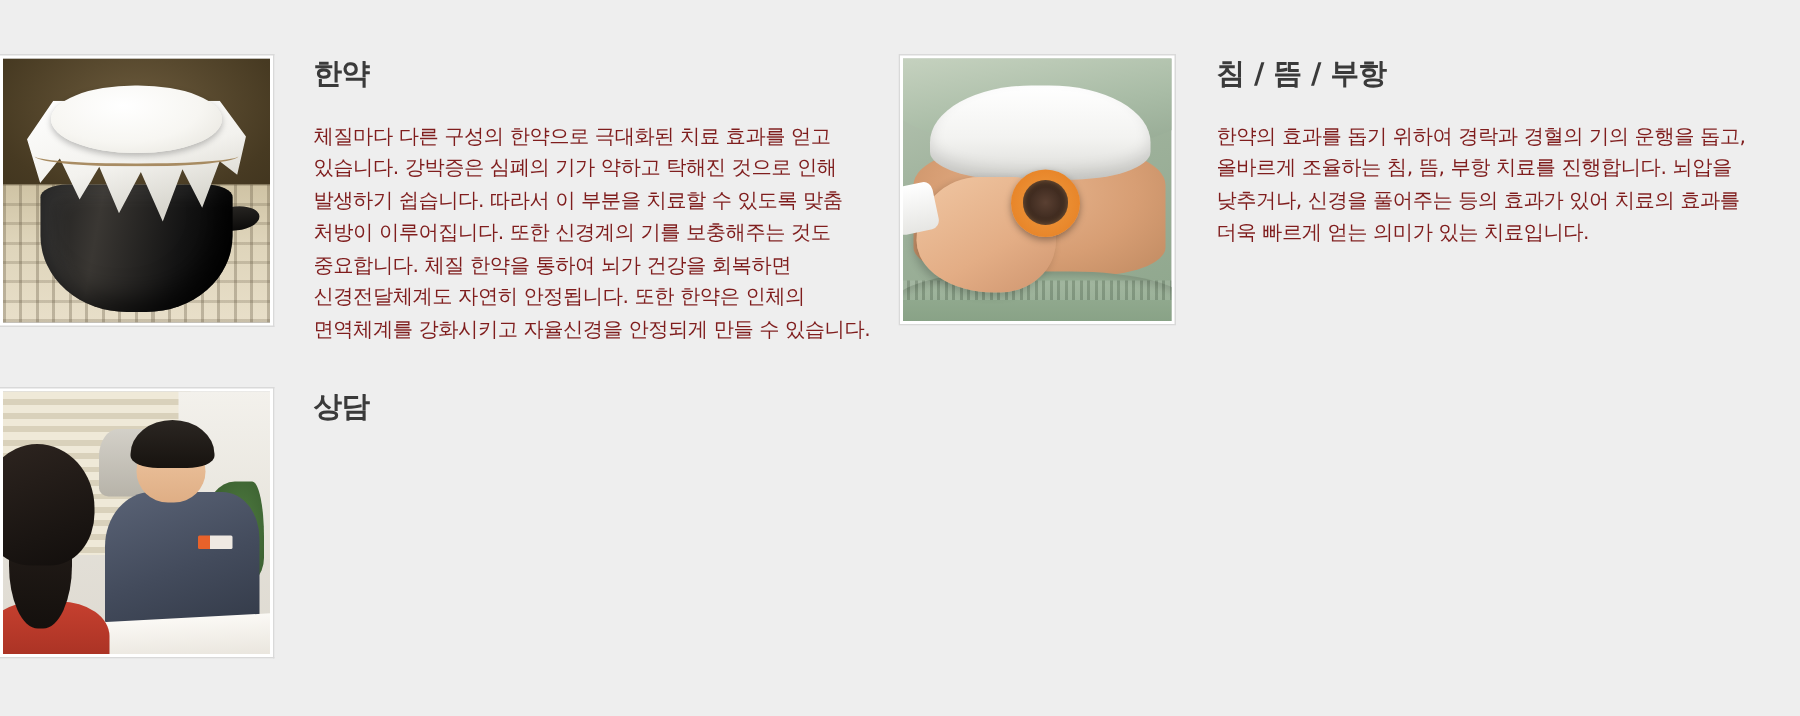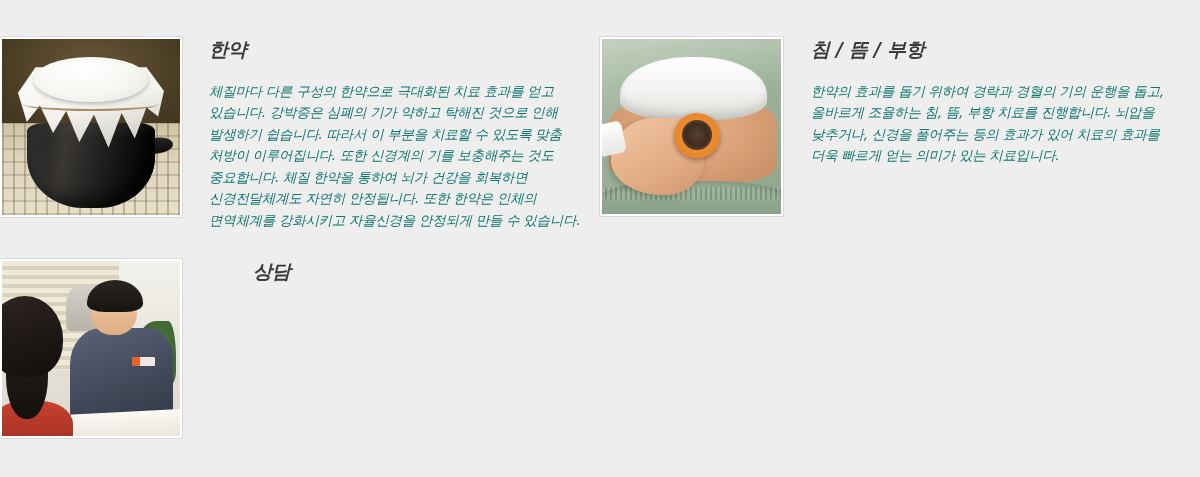--- a/index.html
+++ b/index.html
@@ -14,21 +14,20 @@
     background: #eeeeee;
     font-family: "DejaVu Sans", "Liberation Sans", sans-serif;
     overflow: hidden;
     position: relative;
   }
 
   .page {
     position: relative;
     width: 1200px;
     height: 477px;
-    font-style: italic;
   }
 
   
   .photo {
     position: absolute;
     background: #ffffff;
     padding: 2px;
     border: 1px solid #d9d9d9;
     overflow: hidden;
   }
@@ -216,28 +215,28 @@
     font-size: 19px;
     font-weight: 700;
     color: #3a3a3a;
     letter-spacing: -0.3px;
     line-height: 1.2;
   }
   .block p {
     margin: 0;
     font-size: 13.5px;
     line-height: 21.5px;
-    color: #0f766e;
+    color: #7f1d1d;
     letter-spacing: -0.3px;
     white-space: pre-line;
   }
 
   #block-herbal  { left: 209px; top: 38px;  width: 400px; }
   #block-cupping { left: 811px; top: 38px;  width: 392px; }
-  #block-consult { left: 209px; top: 260px; width: 400px; margin-left: 44px; }
+  #block-consult { left: 209px; top: 260px; width: 400px; }
 </style>
 </head>
 <body>
 
 <div class="page">
 
   <div class="photo" id="photo-herbal">
     <div class="canvas">
       <div class="pot-scene"></div>
       <div class="pot-paper-bg"></div>

